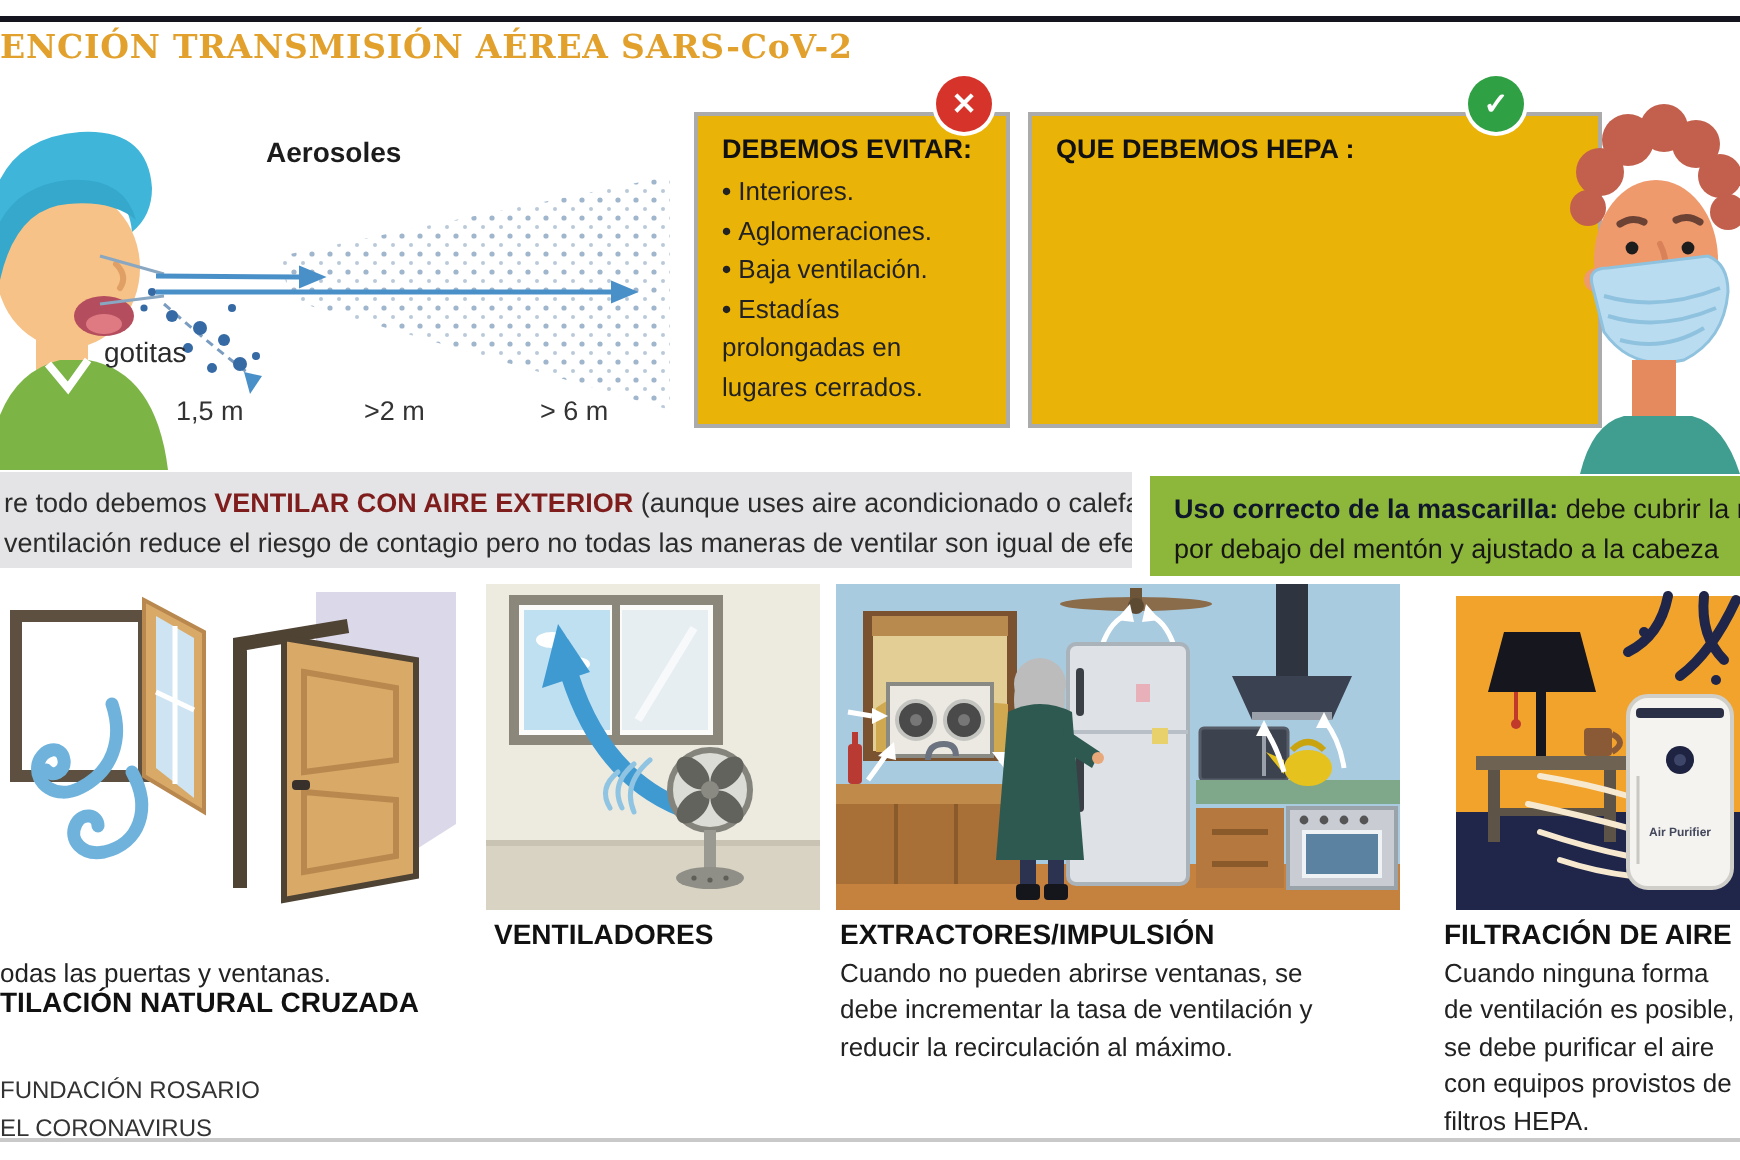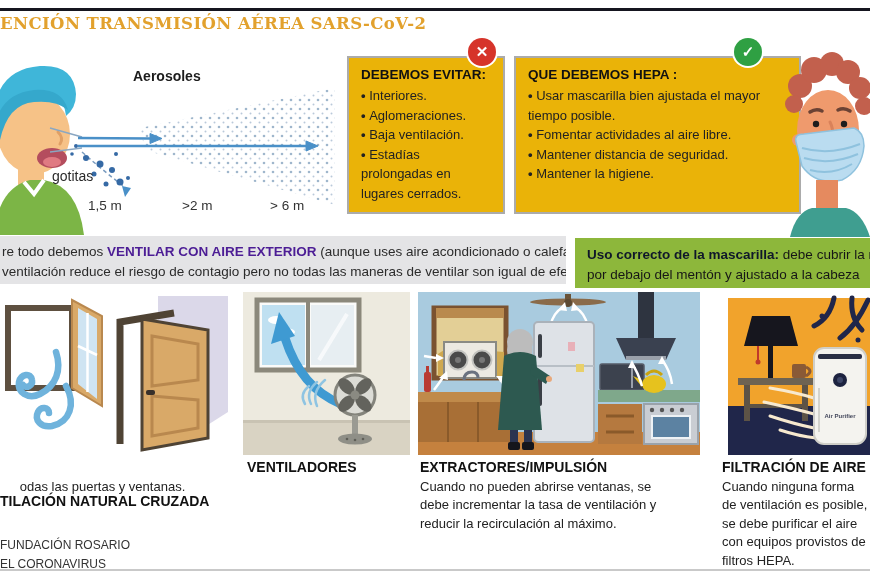--- a/index.html
+++ b/index.html
@@ -27,29 +27,29 @@
 
   .badge{position:absolute;width:28px;height:28px;border-radius:50%;color:#fff;font-size:15px;
          font-weight:bold;display:flex;align-items:center;justify-content:center;
          box-shadow:0 0 0 2px #fff;}
   .badge-x{left:468px;top:38px;background:#d6342a;}
   .badge-check{left:734px;top:38px;background:#2fa043;}
 
   .banner-gray{position:absolute;left:0;top:236px;width:566px;height:48px;background:#e4e4e6;
                font-size:13.5px;line-height:1.45;color:#2b2b2b;padding:6px 4px 0 2px;box-sizing:border-box;
                white-space:nowrap;overflow:hidden;}
-  .banner-gray b{color:#4c1d95;}
+  .banner-gray b{color:#7f1d1d;}
   .banner-green{position:absolute;left:575px;top:238px;width:295px;height:50px;background:#8db73b;
                 color:#161616;font-size:13.5px;line-height:1.45;padding:7px 8px 0 12px;box-sizing:border-box;
                 white-space:nowrap;overflow:hidden;}
   .banner-green b{color:#0f172a;}
 
   .sec-title{position:absolute;top:459px;font-size:14px;font-weight:bold;color:#111;white-space:nowrap;}
   .sec-text{position:absolute;top:478px;font-size:13px;line-height:1.42;color:#222;}
-  .s1t{left:0;margin-top:34px;} .s1x{left:0;width:205px;text-align:center;}
+  .s1t{left:0;margin-top:34px;} .s1x{left:0;width:205px;}
   .s2t{left:247px;} .s2x{left:247px;width:162px;}
   .s3t{left:420px;} .s3x{left:420px;width:262px;}
   .s4t{left:722px;} .s4x{left:722px;width:150px;}
 
   .attrib{position:absolute;left:0;top:536px;font-size:12px;line-height:1.6;color:#333;}
 </style>
 </head>
 <body>
 
 <div class="poster">
@@ -116,26 +116,20 @@
       <li>Interiores.</li>
       <li>Aglomeraciones.</li>
       <li>Baja ventilación.</li>
       <li>Estadías prolongadas en lugares cerrados.</li>
     </ul>
   </div>
   <div class="badge badge-x">✕</div>
 
   <div class="infobox box-do">
     <h3>QUE DEBEMOS HEPA :</h3>
-    <ul>
-      <li>Usar mascarilla bien ajustada el mayor tiempo posible.</li>
-      <li>Fomentar actividades al aire libre.</li>
-      <li>Mantener distancia de seguridad.</li>
-      <li>Mantener la higiene.</li>
-    </ul>
   </div>
   <div class="badge badge-check">✓</div>
 
   <svg class="abs" style="left:780px;top:52px" width="90" height="185" viewBox="0 0 90 185">
     <g fill="#c2604d">
       <circle cx="20" cy="34" r="12"></circle>
         <circle cx="34" cy="18" r="13"></circle>
         <circle cx="52" cy="12" r="12"></circle>
       <circle cx="68" cy="20" r="12"></circle>
         <circle cx="80" cy="36" r="11"></circle>

